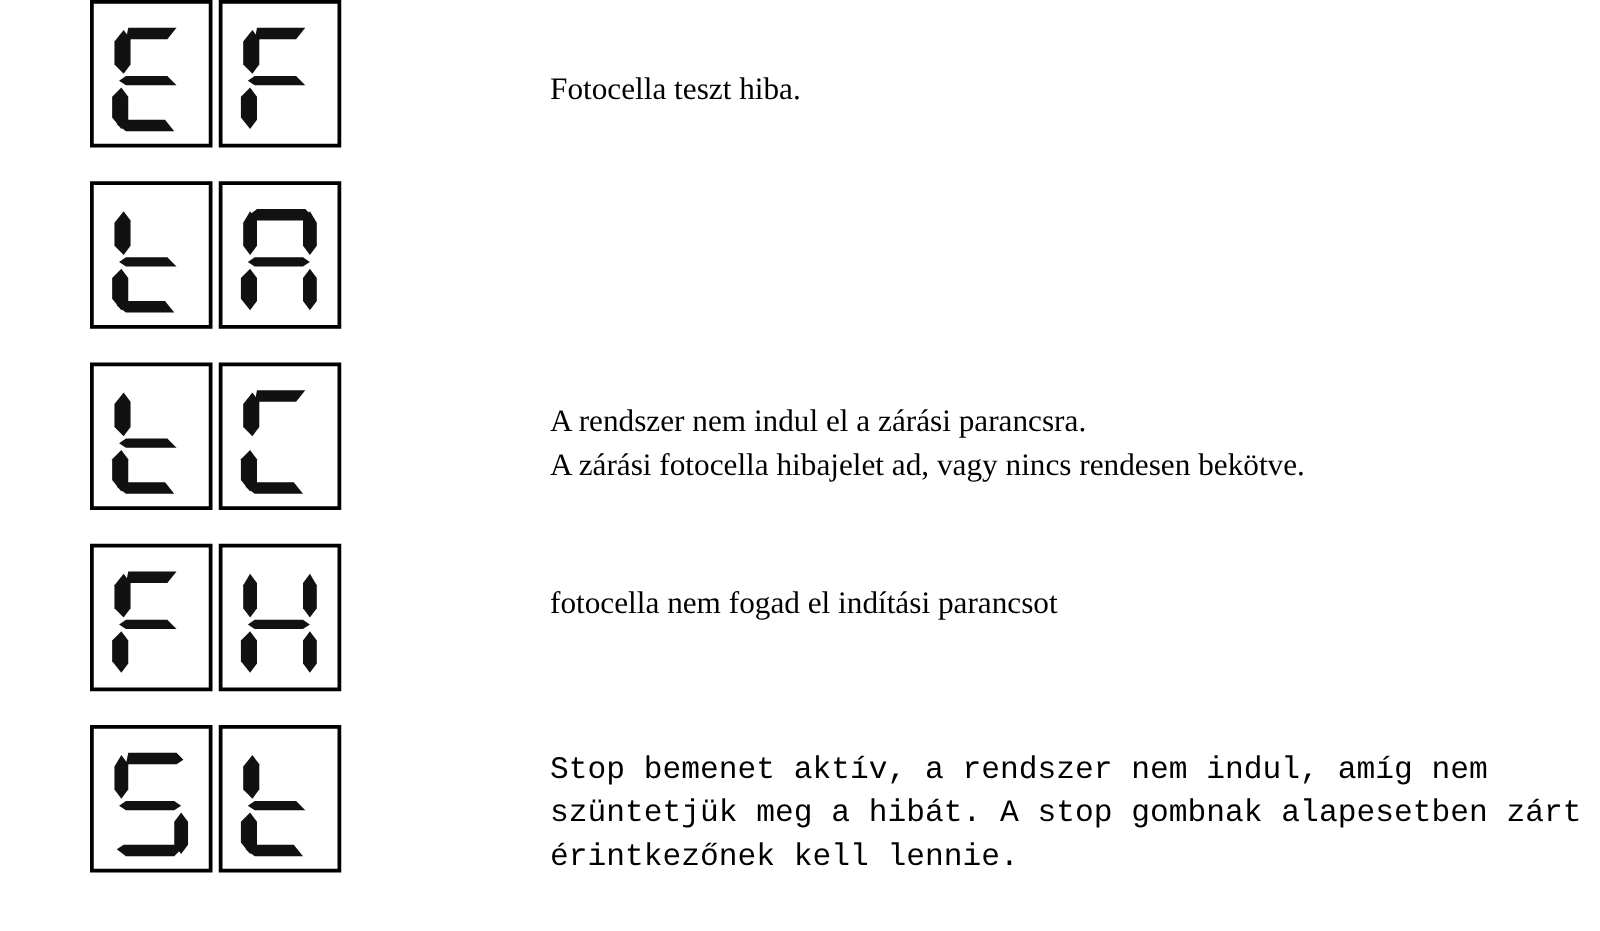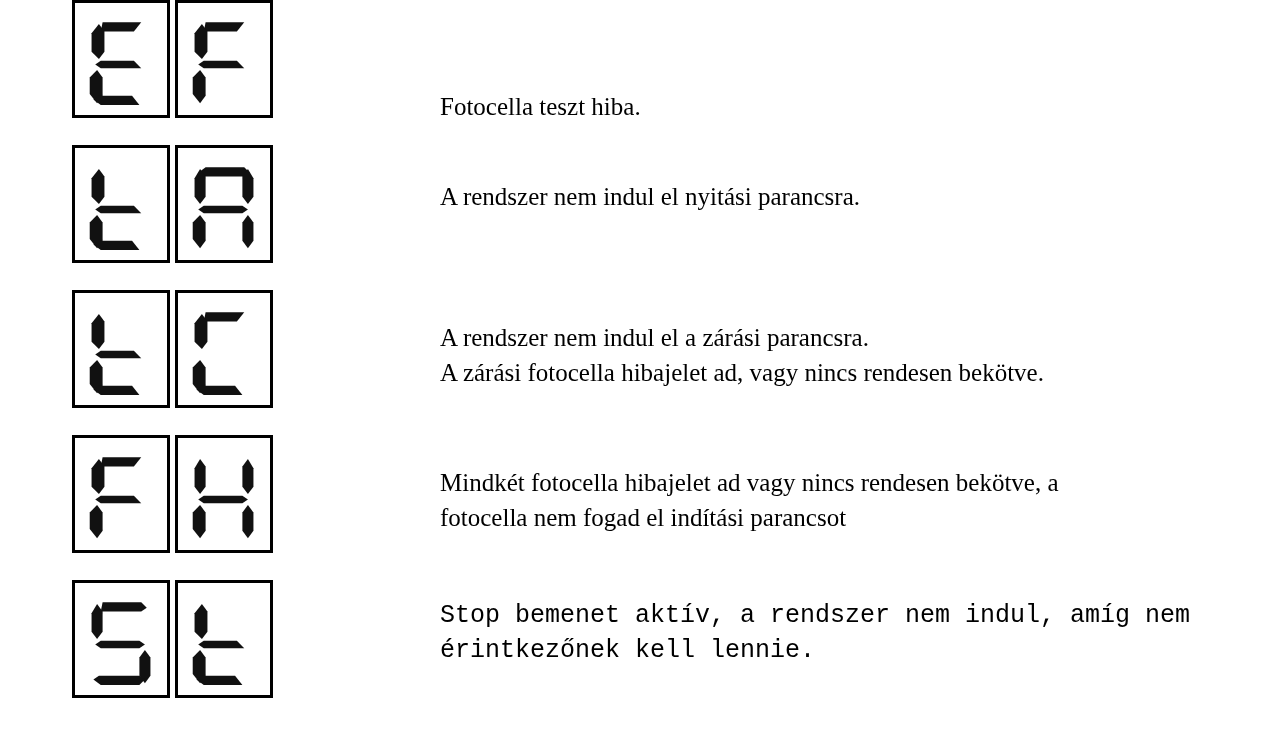--- a/index.html
+++ b/index.html
@@ -63,21 +63,21 @@
   .desc-cell {
     flex: 1 1 auto;
     padding-top: 6px;
     padding-right: 40px;
   }
   .desc-line {
     font-size: 25px;
     line-height: 35px;
     white-space: nowrap;
   }
-  .r1 .desc-cell { padding-top: 54px; margin-top: 35px; }
+  .r1 .desc-cell { padding-top: 54px; }
   .r2 .desc-cell { padding-top: 34px; }
   .r3 .desc-cell { padding-top: 30px; }
   .r4 .desc-cell { padding-top: 30px; }
   .r5 .desc-cell { padding-top: 18px; font-family: Liberation Mono, monospace; }
 </style>
 </head>
 <body>
 
 <div class="page">
   <div class="rows">
@@ -131,21 +131,20 @@
             <polygon class="seg-on" points="76,22 82,32 82,52 76,60 70,52 70,30"></polygon>
             <polygon class="seg-on" points="24,22 30,30 30,52 24,60 18,52 18,32"></polygon>
             <polygon class="seg-on" points="28,62 70,62 76,66 70,70 28,70 22,66"></polygon>
             <polygon class="seg-on" points="24,72 30,80 30,100 24,108 16,98 16,80"></polygon>
             <polygon class="seg-on" points="76,72 82,80 82,100 76,108 70,100 70,80"></polygon>
             <polygon class="seg-off" points="26,100 62,100 70,110 28,110 20,104"></polygon>
           </svg>
         </div>
       </div>
       <div class="desc-cell">
-        <div class="desc-line">A rendszer nem indul el nyitási parancsra.</div>
       </div>
     </div>
 
     <div class="row r3">
       <div class="code-cell">
         <div class="digit-box">
           <svg class="seg-svg" viewBox="0 0 100 120">
             <polygon class="seg-off" points="30,20 72,20 64,30 28,30"></polygon>
             <polygon class="seg-off" points="74,22 82,32 82,52 74,60 68,52 68,30"></polygon>
             <polygon class="seg-on" points="26,22 32,30 32,52 26,60 18,52 18,32"></polygon>
@@ -192,21 +191,20 @@
             <polygon class="seg-on" points="76,22 82,32 82,52 76,60 70,52 70,30"></polygon>
             <polygon class="seg-on" points="24,22 30,30 30,52 24,60 18,52 18,32"></polygon>
             <polygon class="seg-on" points="28,62 70,62 76,66 70,70 28,70 22,66"></polygon>
             <polygon class="seg-on" points="24,72 30,80 30,100 24,108 16,98 16,80"></polygon>
             <polygon class="seg-on" points="76,72 82,80 82,100 76,108 70,100 70,80"></polygon>
             <polygon class="seg-off" points="26,100 62,100 70,110 28,110 20,104"></polygon>
           </svg>
         </div>
       </div>
       <div class="desc-cell">
-        <div class="desc-line">Mindkét fotocella hibajelet ad vagy nincs rendesen bekötve, a</div>
         <div class="desc-line">fotocella nem fogad el indítási parancsot</div>
       </div>
     </div>
 
     <div class="row r5">
       <div class="code-cell">
         <div class="digit-box">
           <svg class="seg-svg" viewBox="0 0 100 120">
             <polygon class="seg-on" points="30,20 72,20 78,26 72,30 28,30"></polygon>
             <polygon class="seg-off" points="76,22 82,32 82,52 76,60 70,52 70,30"></polygon>
@@ -224,18 +222,19 @@
             <polygon class="seg-on" points="26,22 32,30 32,52 26,60 18,52 18,32"></polygon>
             <polygon class="seg-on" points="28,62 64,62 72,70 28,70 22,66"></polygon>
             <polygon class="seg-on" points="24,72 30,80 30,100 24,108 16,98 16,80"></polygon>
             <polygon class="seg-off" points="70,72 76,80 76,100 70,108 64,100 64,80"></polygon>
             <polygon class="seg-on" points="26,100 62,100 70,110 28,110 20,104"></polygon>
           </svg>
         </div>
       </div>
       <div class="desc-cell">
         <div class="desc-line">Stop bemenet aktív, a rendszer nem indul, amíg nem</div>
+        <div class="desc-line">szüntetjük meg a hibát. A stop gombnak alapesetben zárt</div>
         <div class="desc-line">érintkezőnek kell lennie.</div>
       </div>
     </div>
 
   </div>
 </div>
 
 </body></html>

